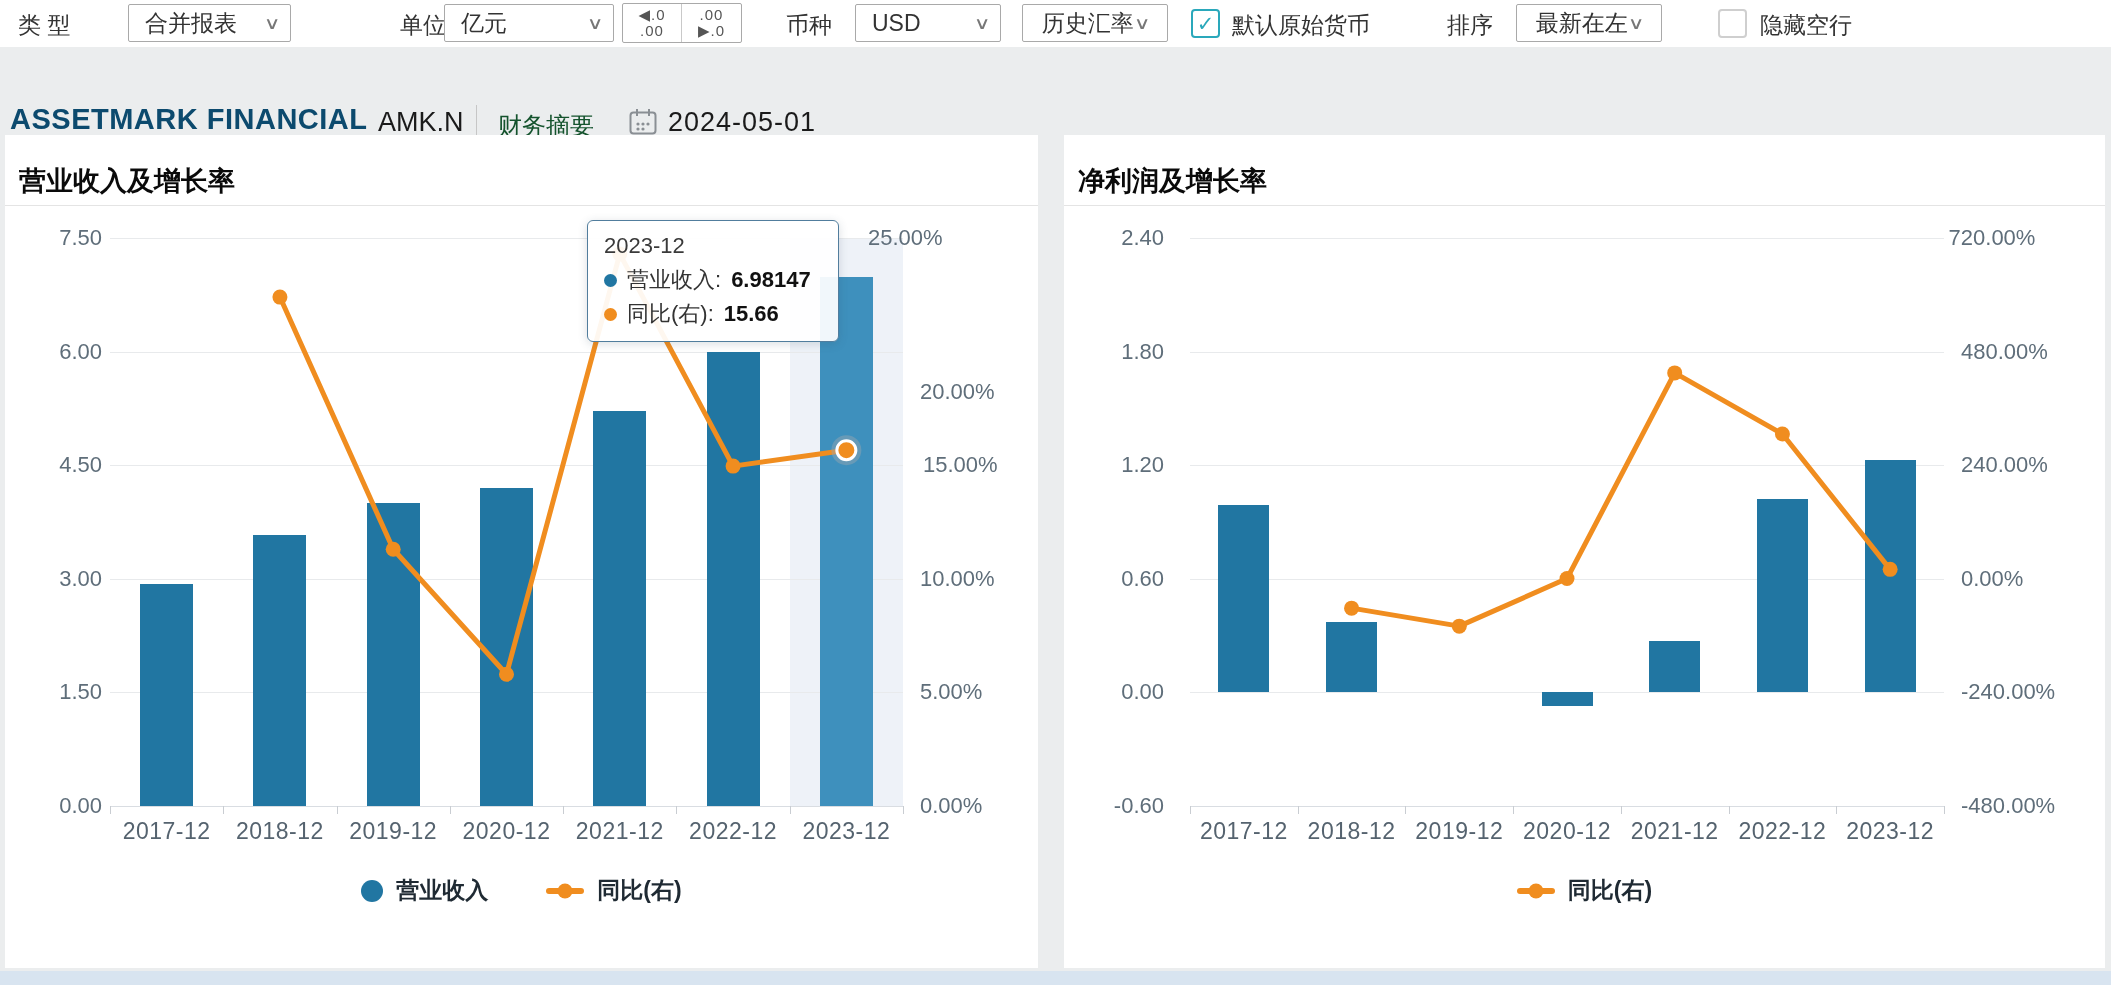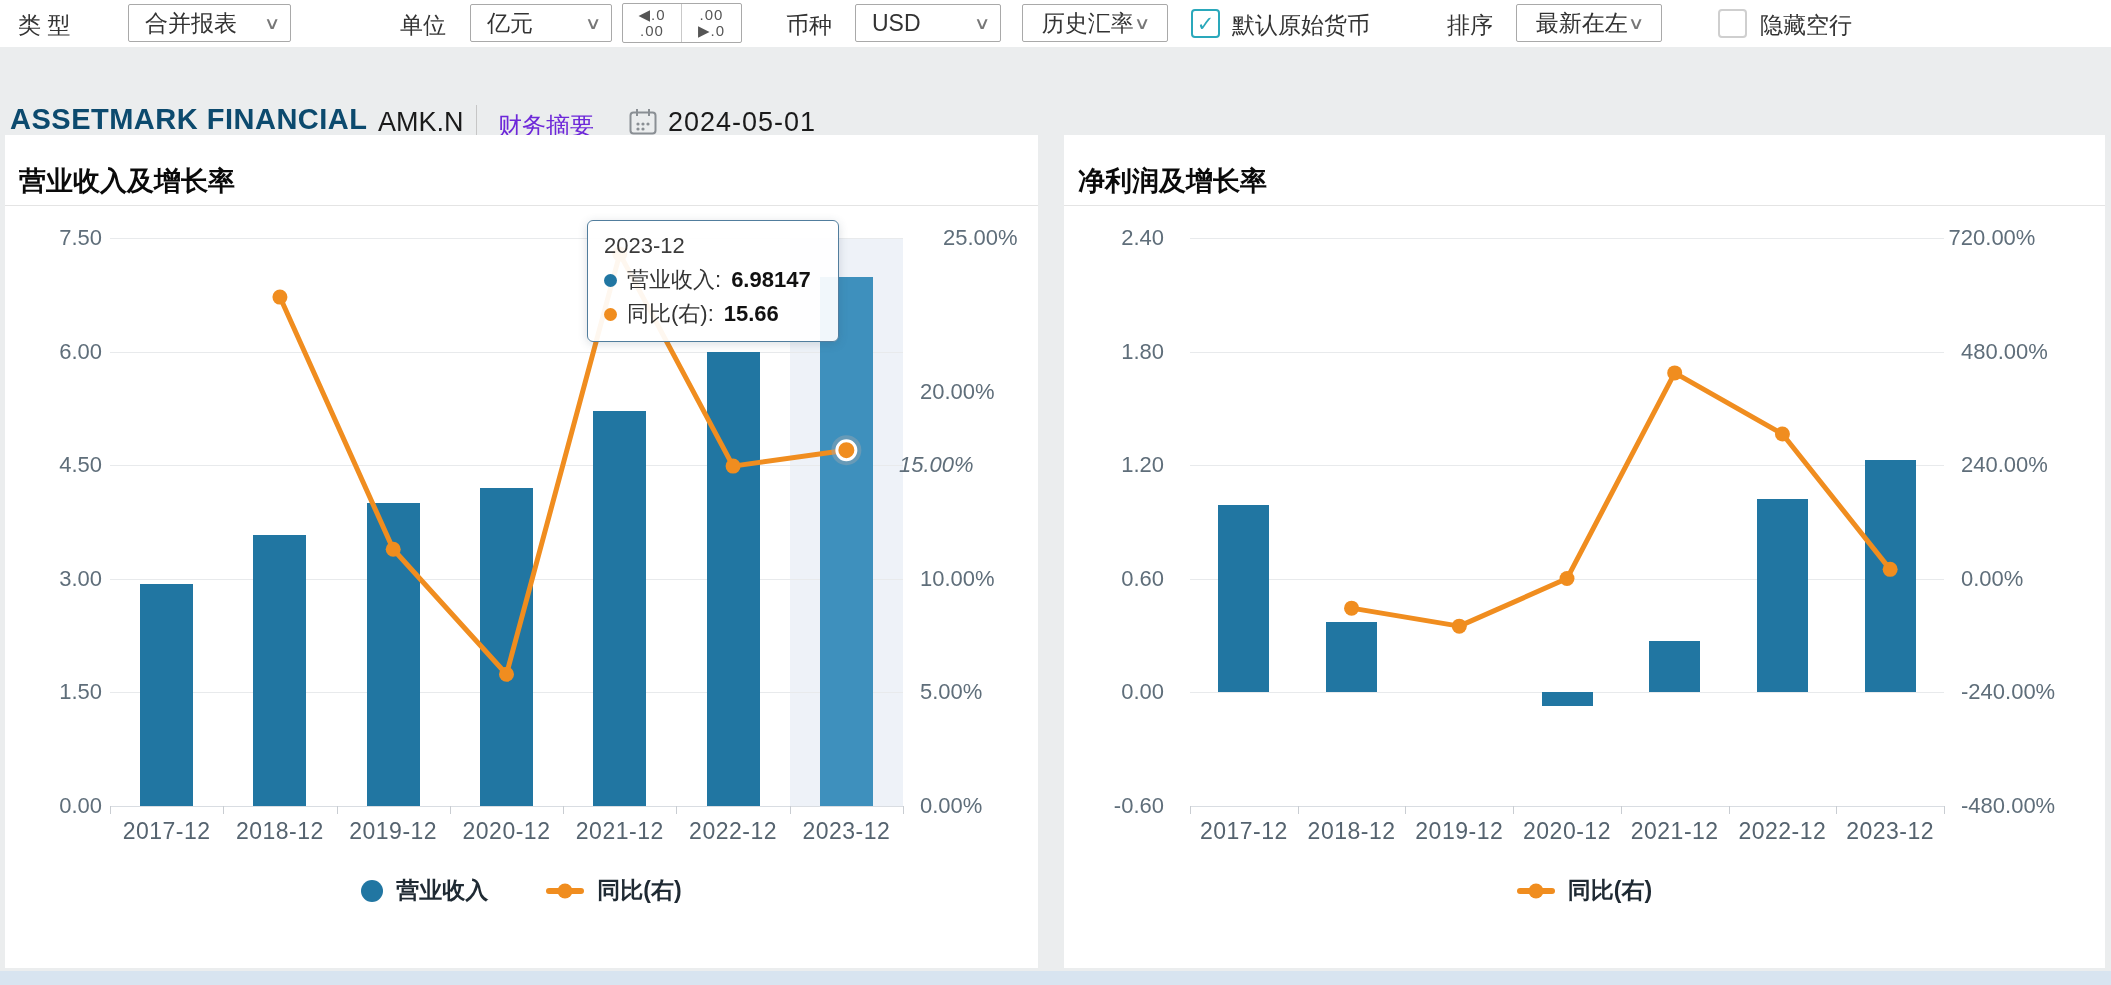--- a/index.html
+++ b/index.html
@@ -25,21 +25,21 @@
          display:flex; align-items:center; justify-content:center; cursor:pointer; }
   .cbx.checked { border:2px solid #2aa8bb; color:#2aa8bb; font-size:21px; font-weight:bold; }
   .cbx.unchecked { border:2px solid #cfcfcf; color:transparent; }
 
   
   .hdr { position:absolute; left:0; top:47px; width:2111px; height:88px; }
   .company { position:absolute; left:10px; top:56px; font-size:29px; font-weight:bold; color:#0c4a6e;
              border-bottom:2px solid #3c3c3c; padding-bottom:3px; letter-spacing:0.5px; }
   .ticker { position:absolute; left:378px; top:60px; font-size:27px; color:#1a1a1a; }
   .hdr-div { position:absolute; left:476px; top:58px; width:1px; height:32px; background:#c6c6c6; }
-  .section { position:absolute; left:498px; top:63px; font-size:24px; color:#6d28d9; }
+  .section { position:absolute; left:498px; top:63px; font-size:24px; color:#14532d; }
   .cal { position:absolute; left:628px; top:60px; }
   .hdr-date { position:absolute; left:668px; top:60px; font-size:27px; color:#1a1a1a; letter-spacing:1px; }
 
   
   .panel { position:absolute; top:135px; height:833px; background:#ffffff; }
   #panel1 { left:5px;   width:1033px; }
   #panel2 { left:1064px; width:1041px; }
   .panel-title { position:absolute; left:14px; top:28px; font-size:27px; font-weight:bold; color:#0a0a0a; }
   .panel-divider { position:absolute; left:0; top:70px; width:100%; height:1px; background:#e4e4e4; }
 
@@ -81,21 +81,21 @@
   <div class="toolbar">
     <span class="tb-label" style="left:18px">类 型</span>
 
     <div class="dd" style="left:128px;width:163px">
       <span>合并报表</span>
       <span class="chev">∨</span>
     </div>
 
     <span class="tb-label" style="left:400px">单位</span>
 
-    <div class="dd" style="left:470px;width:142px">
+    <div class="dd" style="left:444px;width:170px">
       <span>亿元</span>
       <span class="chev">∨</span>
     </div>
 
     <div class="dec-group">
       <div class="dec-btn">
         <span>◀.0</span>
         <span>.00</span>
       </div>
       <div class="dec-btn">
@@ -152,27 +152,27 @@
     <span class="hdr-date">2024-05-01</span>
   </div>
 
   <div class="panel" id="panel1">
     <div class="panel-title">营业收入及增长率</div>
     <div class="panel-divider"></div>
     <div class="chart-body">
         <div class="hl-band" style="left: 784.714px; top: 103px; width: 113.286px; height: 568px;"></div>
         <div class="gridline" style="left: 105px; top: 103px; width: 793px;"></div>
         <div class="ylab" style="left: 7px; top: 103px;">7.50</div>
-        <div class="y2lab" style="left: 938px; top: 103px;">25.00%</div>
+        <div class="y2lab" style="left: 863px; top: 103px;">25.00%</div>
         <div class="gridline" style="left: 105px; top: 216.6px; width: 793px;"></div>
         <div class="ylab" style="left: 7px; top: 216.6px;">6.00</div>
         <div class="y2lab" style="left: 915px; top: 216.6px; margin-top: 40px;">20.00%</div>
         <div class="gridline" style="left: 105px; top: 330.2px; width: 793px;"></div>
         <div class="ylab" style="left: 7px; top: 330.2px;">4.50</div>
-        <div class="y2lab" style="left: 894px; top: 330.2px; font-style: italic;">15.00%</div>
+        <div class="y2lab" style="left: 918px; top: 330.2px;">15.00%</div>
         <div class="gridline" style="left: 105px; top: 443.8px; width: 793px;"></div>
         <div class="ylab" style="left: 7px; top: 443.8px;">3.00</div>
         <div class="y2lab" style="left: 915px; top: 443.8px;">10.00%</div>
         <div class="gridline" style="left: 105px; top: 557.4px; width: 793px;"></div>
         <div class="ylab" style="left: 7px; top: 557.4px;">1.50</div>
         <div class="y2lab" style="left: 915px; top: 557.4px;">5.00%</div>
         <div class="gridline" style="left: 105px; top: 671px; width: 793px;"></div>
         <div class="ylab" style="left: 7px; top: 671px;">0.00</div>
         <div class="y2lab" style="left: 915px; top: 671px;">0.00%</div>
         <div class="bar" style="left: 135.143px; top: 449.101px; width: 53px; height: 221.899px; background: rgb(33, 118, 162);"></div>

